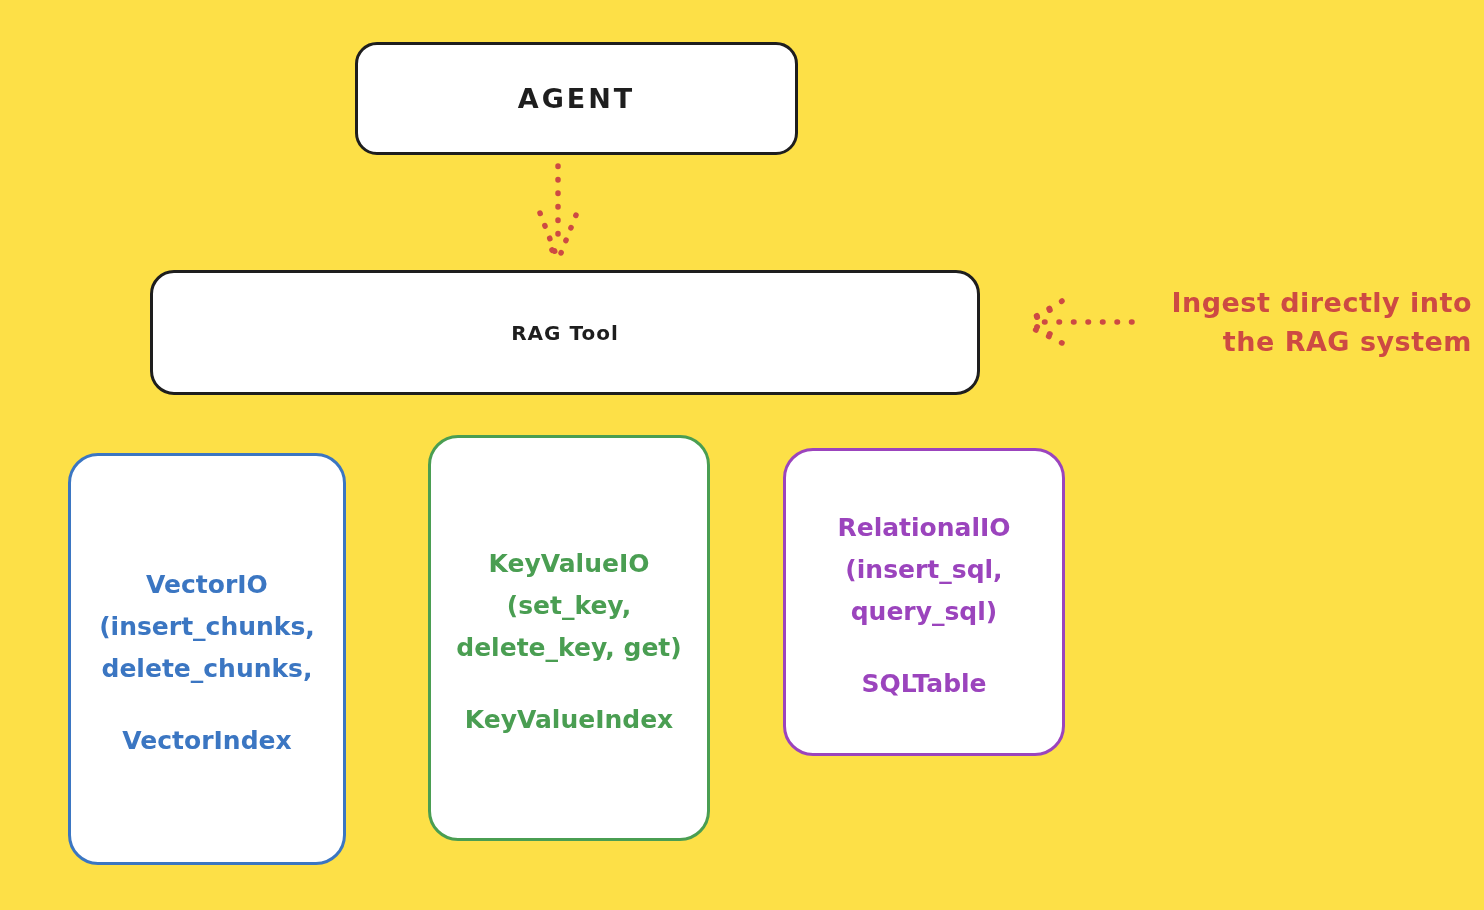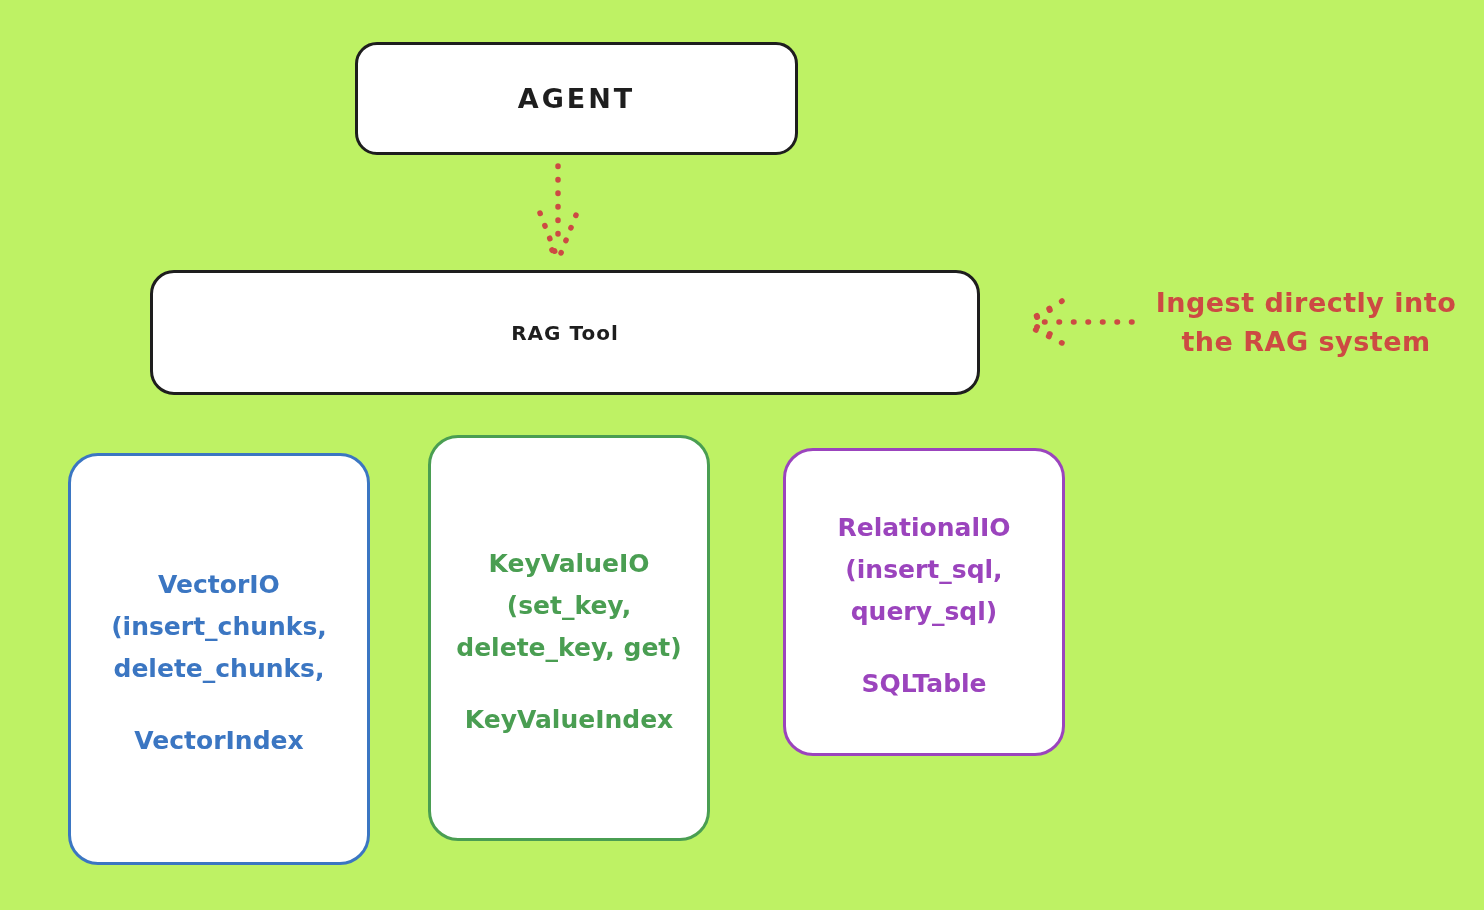--- a/index.html
+++ b/index.html
@@ -1,21 +1,21 @@
 <!DOCTYPE html>
 <html><head>
 <meta charset="utf-8">
 <style>
   * { margin: 0; padding: 0; box-sizing: border-box; }
   html, body { background: #ffffff; }
   .canvas {
     position: relative;
     width: 1484px;
     height: 910px;
-    background: #bef264;
+    background: #fde047;
     overflow: hidden;
     font-family: "DejaVu Sans", sans-serif;
   }
   .sketch-box {
     position: absolute;
     background: #ffffff;
     display: flex;
     align-items: center;
     justify-content: center;
     text-align: center;
@@ -42,21 +42,21 @@
     letter-spacing: 1px;
     color: #1e1e1e;
   }
   .backend-box {
     border-width: 3px;
     border-style: solid;
     border-radius: 30px;
     flex-direction: column;
     font-weight: 600;
   }
-  .box-vector     { left: 68px;  top: 453px; width: 302px; height: 412px; }
+  .box-vector     { left: 68px;  top: 453px; width: 278px; height: 412px; }
   .box-keyvalue   { left: 428px; top: 426px; width: 282px; height: 406px; margin-top: 9px; }
   .box-relational { left: 783px; top: 448px; width: 282px; height: 308px; }
   .backend-lines { font-size: 25px; line-height: 1.68; }
   .backend-index { font-size: 25px; margin-top: 36px; }
   .annotation-text {
     position: absolute;
     left: 1140px; top: 283px; width: 332px;
     text-align: center;
     font-size: 27px;
     font-weight: 700;
@@ -93,21 +93,21 @@
 
     <g fill="none" stroke-linecap="round" stroke-width="5.5" stroke-dasharray="0.5 14" stroke="#cd4a43">
       <path d="M 1132 322 L 1036 322"></path>
       <path d="M 1062 301 L 1026 322"></path>
       <path d="M 1062 343 L 1026 325"></path>
       <path d="M 1050 310 L 1030 321"></path>
       <path d="M 1050 334 L 1030 323"></path>
     </g>
   </svg>
 
-  <div class="annotation-text" style="color: rgb(205, 74, 67);">
+  <div class="annotation-text" style="color: rgb(205, 74, 67); text-align: right;">
     <div>Ingest directly into</div>
     <div>the RAG system</div>
   </div>
 
   <div class="sketch-box backend-box box-vector" style="border-color: rgb(59, 118, 194); color: rgb(59, 118, 194);">
     <div class="backend-lines">
       <div>VectorIO</div>
       <div>(insert_chunks,</div>
       <div>delete_chunks,</div>
     </div>

